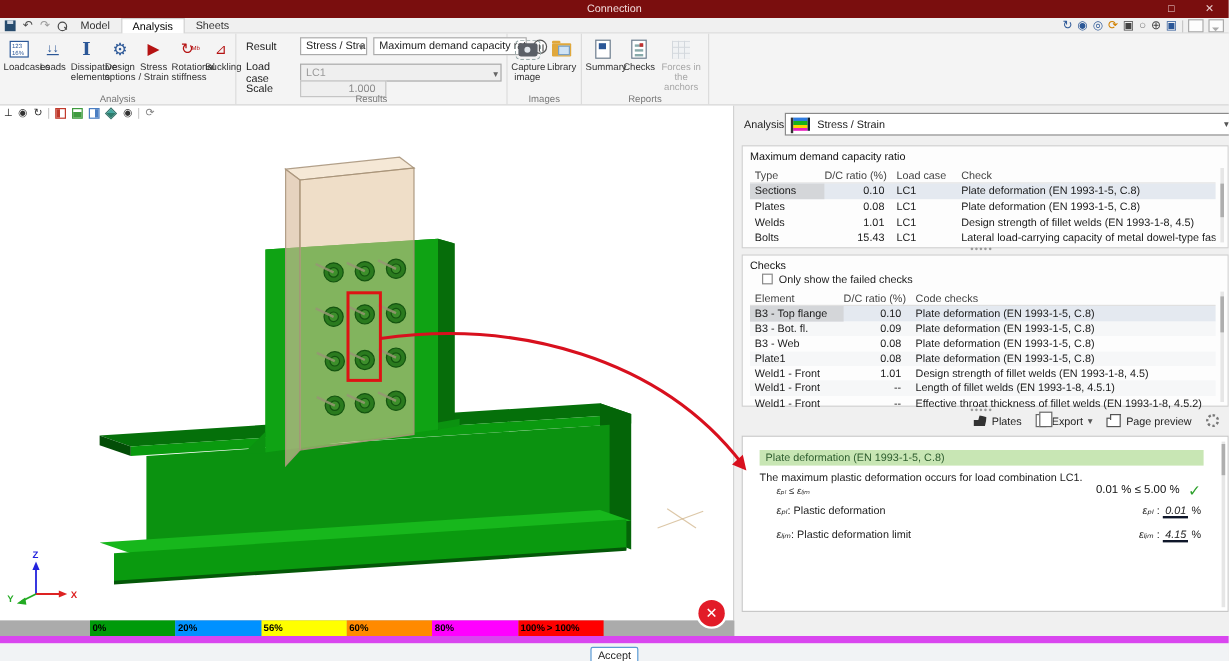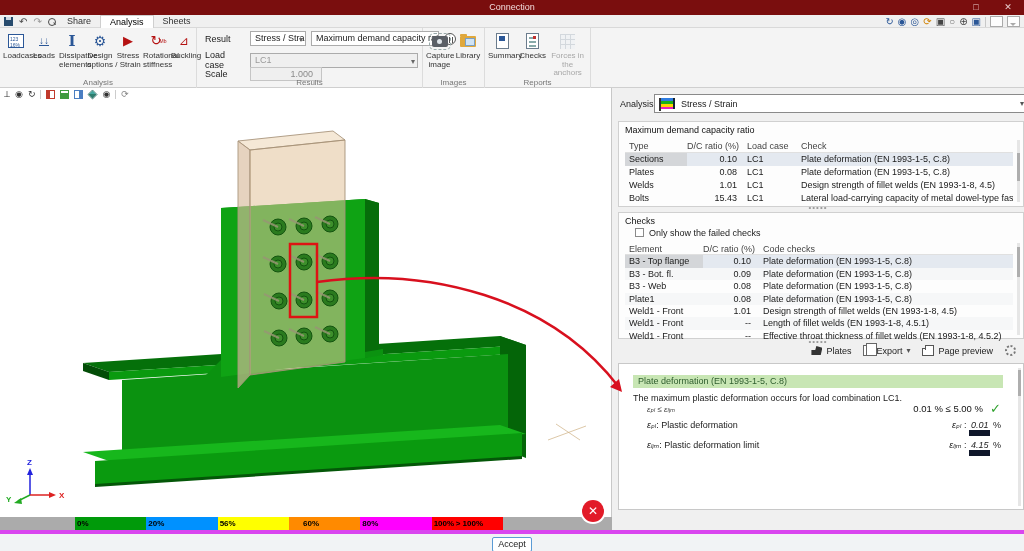--- a/index.html
+++ b/index.html
@@ -85,21 +85,21 @@
   svg.scene { position:absolute; left:0; top:0; }
 
   
   .legendstrip { position:absolute; left:0; top:517px; width:612px; height:13px; background:#ababab; }
   .legendbar { position:absolute; left:75px; top:0; width:428px; height:13px; display:flex; }
   .legendbar .seg { flex:1; height:13px; }
   .lg-label { position:absolute; top:2px; font-size:8px; font-weight:bold; color:#000; white-space:nowrap; }
   .redclose { position:absolute; left:582px; top:500px; width:22px; height:22px; border-radius:50%; background:#e21b28; box-shadow:0 0 0 2px #fff; color:#fff; text-align:center; font-size:12px; font-weight:bold; line-height:22px; z-index:30; }
 
   
-  .bottombar { position:absolute; left:0; top:530px; width:1024px; height:21px; background:#f1f3f5; border-top:4px solid #d946ef;padding-left:28px; }
+  .bottombar { position:absolute; left:0; top:530px; width:1024px; height:21px; background:#f1f3f5; border-top:6px solid #d946ef;padding-left:28px; }
   .acceptbtn { position:absolute; left:492px; top:3px; width:40px; height:15px; background:#fff; border:1px solid #5b9bd5; border-radius:2px; font-size:9px; text-align:center; line-height:13px; color:#222; }
 
   
   .rpanel { position:absolute; left:612px; top:88px; width:412px; height:429px; background:#f0f0f0; }
   .an-label { position:absolute; left:8px; top:11px; font-size:9px; }
   .an-select { position:absolute; left:42px; top:6px; width:375px; height:19px; background:#fff; border:1px solid #8a8a8a; }
   .an-select .flag { position:absolute; left:6px; top:3px; width:14px; height:11px;
       background:linear-gradient(180deg,#2e7ce0 0 25%,#19b219 25% 55%,#ffd400 55% 80%,#e81fbf 80% 100%); border-right:2px solid #123; }
   .an-select .flag::before { content:""; position:absolute; left:-2px; top:0; width:2px; height:13px; background:#333; }
   .an-select .txt { position:absolute; left:26px; top:4px; font-size:9px; }
@@ -141,21 +141,21 @@
   .detail { position:absolute; left:6px; top:275px; width:406px; height:147px; background:#fff; border:1px solid #c8c8c8; }
   .dhead { position:absolute; left:14px; top:11px; width:370px; height:13px; background:#c8e6b4; color:#2e5d2e; font-size:9px; line-height:13px; padding-left:5px; }
   .ddesc { position:absolute; left:14px; top:29px; font-size:9px; color:#222; }
   .dformula { position:absolute; left:28px; top:41px; font-size:8px; font-style:italic; color:#333; }
   .dresult { position:absolute; right:40px; top:39px; font-size:9.5px; font-weight:normal; color:#111; }
   .dcheck { position:absolute; right:22px; top:37px; font-size:13px; font-weight:bold; color:#2ea12c; }
   .drow { position:absolute; left:28px; font-size:9px; color:#222; }
   .drow .sym { font-style:italic; }
   .dval { position:absolute; right:22px; font-size:9px; color:#222; text-align:right; }
   .dval .sym { font-style:italic; }
-  .uval { font-style:italic; border-bottom:6px solid #0f172a; padding:0 2px; }
+  .uval { font-style:italic; border-bottom:2px solid #0f172a; padding:0 2px; }
 
   .overlay { position:absolute; left:0; top:0; width:1024px; height:551px; pointer-events:none; z-index:25; }
 </style>
 </head>
 <body>
 
 <div id="app">
 
   <div class="titlebar">
     <span class="title">Connection</span>
@@ -164,21 +164,21 @@
   </div>
 
   <div class="tabrow">
     <div class="qa">
       <span class="qa-save"></span>
       <span class="qa-ic">↶</span>
       <span class="qa-ic" style="color:#9a9a9a">↷</span>
       <span class="mag"></span>
     </div>
     <div class="tabs">
-      <span class="tab">Share</span>
+      <span class="tab">Model</span>
       <span class="tab active">Analysis</span>
       <span class="tab">Sheets</span>
     </div>
     <div class="viewtools">
       <span class="vt">↻</span>
       <span class="vt">◉</span>
       <span class="vt">◎</span>
       <span class="vt orange">⟳</span>
       <span class="vt dark">▣</span>
       <span class="vt gray">○</span>
@@ -416,21 +416,21 @@
     <div class="legendbar" id="legendbar">
         <div class="seg" style="background: rgb(0, 154, 10);"></div>
         <div class="seg" style="background: rgb(0, 145, 255);"></div>
         <div class="seg" style="background: rgb(255, 255, 0);"></div>
         <div class="seg" style="background: rgb(255, 138, 0);"></div>
         <div class="seg" style="background: rgb(255, 0, 255);"></div>
         <div class="seg" style="background: rgb(255, 0, 0);"></div>
         <span class="lg-label" style="left: 2px;">0%</span>
         <span class="lg-label" style="left: 73.3333px;">20%</span>
         <span class="lg-label" style="left: 144.667px;">56%</span>
-        <span class="lg-label" style="left: 228px;">60%</span>
+        <span class="lg-label" style="left: 216px;">60%</span>
         <span class="lg-label" style="left: 287.333px;">80%</span>
         <span class="lg-label" style="left: 358.667px;">100%</span>
         <span class="lg-label" style="left: 380.667px;">&gt; 100%</span>
       </div>
   </div>
   <div class="redclose">✕</div>
 
   <div class="bottombar">
     <div class="acceptbtn">Accept</div>
   </div>

